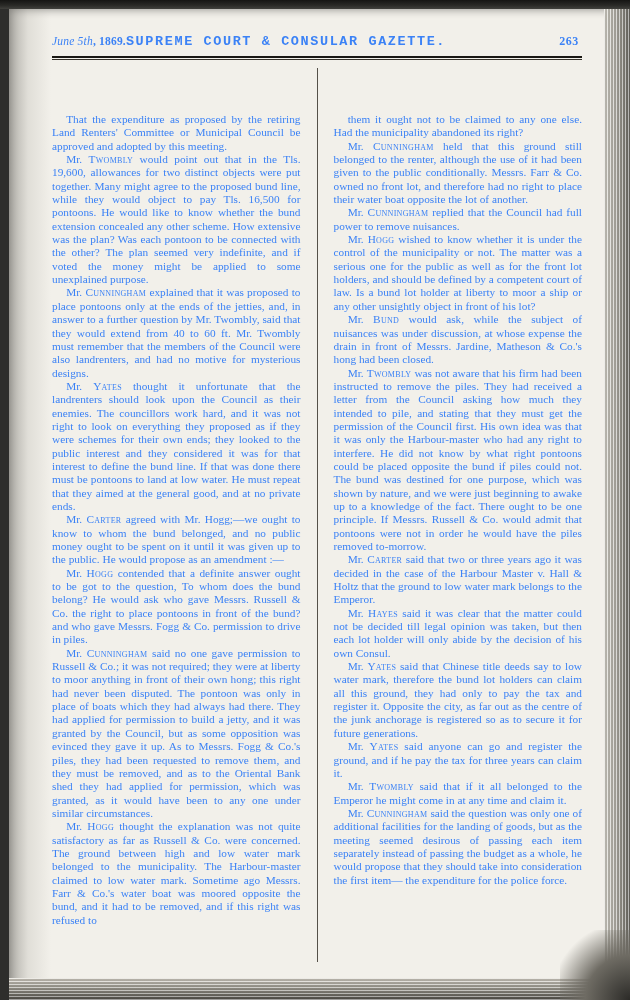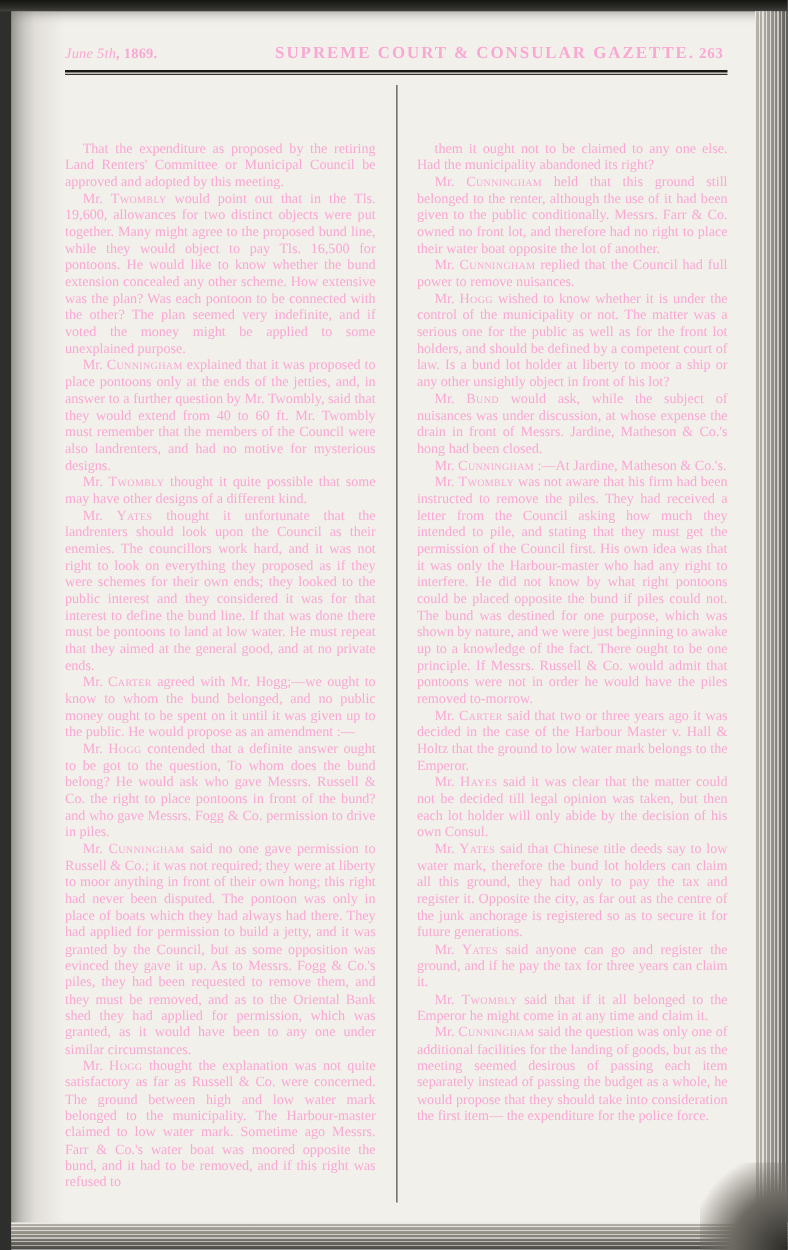--- a/index.html
+++ b/index.html
@@ -46,37 +46,38 @@
         rgba(100,98,92,.30) 1px, rgba(100,98,92,.30) 3px),
       linear-gradient(0deg,#3a3834 0%,#9c998f 55%,#ded9cf 100%);
   }
   .edge-corner{
     position:absolute;right:0;bottom:0;width:70px;height:70px;
     background:radial-gradient(circle at 100% 100%, #2b2a27 0%, #6e6b63 45%, rgba(200,196,186,0) 80%);
   }
   
   .page{
     position:absolute;left:52px;top:34px;width:530px;height:940px;
-    color:#f9a8d4;
+    color:#3b82f6;
   }
   
   .head{
     display:flex;align-items:baseline;justify-content:space-between;
     height:18px;
   }
   .head .date{
     font-size:11.5px;letter-spacing:.2px;
     white-space:nowrap;
   }
   .head .date i{font-style:italic;}
   .head .date b{font-weight:700;font-style:normal;}
   .head .title{
-    flex:1;text-align:right;
+    flex:1;text-align:left;
     font-size:13.5px;font-weight:700;letter-spacing:1.6px;
     white-space:nowrap;
+    font-family:Liberation Mono, monospace;
   }
   .head .folio{
     font-size:12px;font-weight:700;letter-spacing:.5px;
     min-width:26px;text-align:center;
   }
   .rule-double{
     margin-top:4px;
     border-top:2px solid #1a1814;
     height:3px;
     box-sizing:content-box;
@@ -138,35 +139,33 @@
       <div class="title">SUPREME COURT &amp; CONSULAR GAZETTE.</div>
       <div class="folio">263</div>
     </div>
     <div class="rule-double"></div>
 
     <div class="cols">
       <div class="col left" id="col-left">
           <p>That the expenditure as proposed by the retiring Land Renters' Committee or Municipal Council be approved and adopted by this meeting.</p>
           <p>Mr. <span class="sc">Twombly</span> would point out that in the Tls. 19,600, allowances for two distinct objects were put together. Many might agree to the proposed bund line, while they would object to pay Tls. 16,500 for pontoons. He would like to know whether the bund extension concealed any other scheme. How extensive was the plan? Was each pontoon to be connected with the other? The plan seemed very indefinite, and if voted the money might be applied to some unexplained purpose.</p>
           <p>Mr. <span class="sc">Cunningham</span> explained that it was proposed to place pontoons only at the ends of the jetties, and, in answer to a further question by Mr. Twombly, said that they would extend from 40 to 60 ft. Mr. Twombly must remember that the members of the Council were also landrenters, and had no motive for mysterious designs.</p>
-          <p>Mr. <span class="sc">Twombly</span> thought it quite possible that some may have other designs of a different kind.</p>
           <p>Mr. <span class="sc">Yates</span> thought it unfortunate that the landrenters should look upon the Council as their enemies. The councillors work hard, and it was not right to look on everything they proposed as if they were schemes for their own ends; they looked to the public interest and they considered it was for that interest to define the bund line. If that was done there must be pontoons to land at low water. He must repeat that they aimed at the general good, and at no private ends.</p>
           <p>Mr. <span class="sc">Carter</span> agreed with Mr. Hogg;—we ought to know to whom the bund belonged, and no public money ought to be spent on it until it was given up to the public. He would propose as an amendment :—</p>
           <p>Mr. <span class="sc">Hogg</span> contended that a definite answer ought to be got to the question, To whom does the bund belong? He would ask who gave Messrs. Russell &amp; Co. the right to place pontoons in front of the bund? and who gave Messrs. Fogg &amp; Co. permission to drive in piles.</p>
           <p>Mr. <span class="sc">Cunningham</span> said no one gave permission to Russell &amp; Co.; it was not required; they were at liberty to moor anything in front of their own hong; this right had never been disputed. The pontoon was only in place of boats which they had always had there. They had applied for permission to build a jetty, and it was granted by the Council, but as some opposition was evinced they gave it up. As to Messrs. Fogg &amp; Co.'s piles, they had been requested to remove them, and they must be removed, and as to the Oriental Bank shed they had applied for permission, which was granted, as it would have been to any one under similar circumstances.</p>
           <p>Mr. <span class="sc">Hogg</span> thought the explanation was not quite satisfactory as far as Russell &amp; Co. were concerned. The ground between high and low water mark belonged to the municipality. The Harbour-master claimed to low water mark. Sometime ago Messrs. Farr &amp; Co.'s water boat was moored opposite the bund, and it had to be removed, and if this right was refused to</p>
         </div>
       <div class="divider"></div>
       <div class="col right" id="col-right">
           <p>them it ought not to be claimed to any one else. Had the municipality abandoned its right?</p>
           <p>Mr. <span class="sc">Cunningham</span> held that this ground still belonged to the renter, although the use of it had been given to the public conditionally. Messrs. Farr &amp; Co. owned no front lot, and therefore had no right to place their water boat opposite the lot of another.</p>
           <p>Mr. <span class="sc">Cunningham</span> replied that the Council had full power to remove nuisances.</p>
           <p>Mr. <span class="sc">Hogg</span> wished to know whether it is under the control of the municipality or not. The matter was a serious one for the public as well as for the front lot holders, and should be defined by a competent court of law. Is a bund lot holder at liberty to moor a ship or any other unsightly object in front of his lot?</p>
           <p>Mr. <span class="sc">Bund</span> would ask, while the subject of nuisances was under discussion, at whose expense the drain in front of Messrs. Jardine, Matheson &amp; Co.'s hong had been closed.</p>
-          <p>Mr. <span class="sc">Cunningham</span> :—At Jardine, Matheson &amp; Co.'s.</p>
           <p>Mr. <span class="sc">Twombly</span> was not aware that his firm had been instructed to remove the piles. They had received a letter from the Council asking how much they intended to pile, and stating that they must get the permission of the Council first. His own idea was that it was only the Harbour-master who had any right to interfere. He did not know by what right pontoons could be placed opposite the bund if piles could not. The bund was destined for one purpose, which was shown by nature, and we were just beginning to awake up to a knowledge of the fact. There ought to be one principle. If Messrs. Russell &amp; Co. would admit that pontoons were not in order he would have the piles removed to-morrow.</p>
           <p>Mr. <span class="sc">Carter</span> said that two or three years ago it was decided in the case of the Harbour Master v. Hall &amp; Holtz that the ground to low water mark belongs to the Emperor.</p>
           <p>Mr. <span class="sc">Hayes</span> said it was clear that the matter could not be decided till legal opinion was taken, but then each lot holder will only abide by the decision of his own Consul.</p>
           <p>Mr. <span class="sc">Yates</span> said that Chinese title deeds say to low water mark, therefore the bund lot holders can claim all this ground, they had only to pay the tax and register it. Opposite the city, as far out as the centre of the junk anchorage is registered so as to secure it for future generations.</p>
           <p>Mr. <span class="sc">Yates</span> said anyone can go and register the ground, and if he pay the tax for three years can claim it.</p>
           <p>Mr. <span class="sc">Twombly</span> said that if it all belonged to the Emperor he might come in at any time and claim it.</p>
           <p>Mr. <span class="sc">Cunningham</span> said the question was only one of additional facilities for the landing of goods, but as the meeting seemed desirous of passing each item separately instead of passing the budget as a whole, he would propose that they should take into consideration the first item— the expenditure for the police force.</p>
         </div>
     </div>
 

